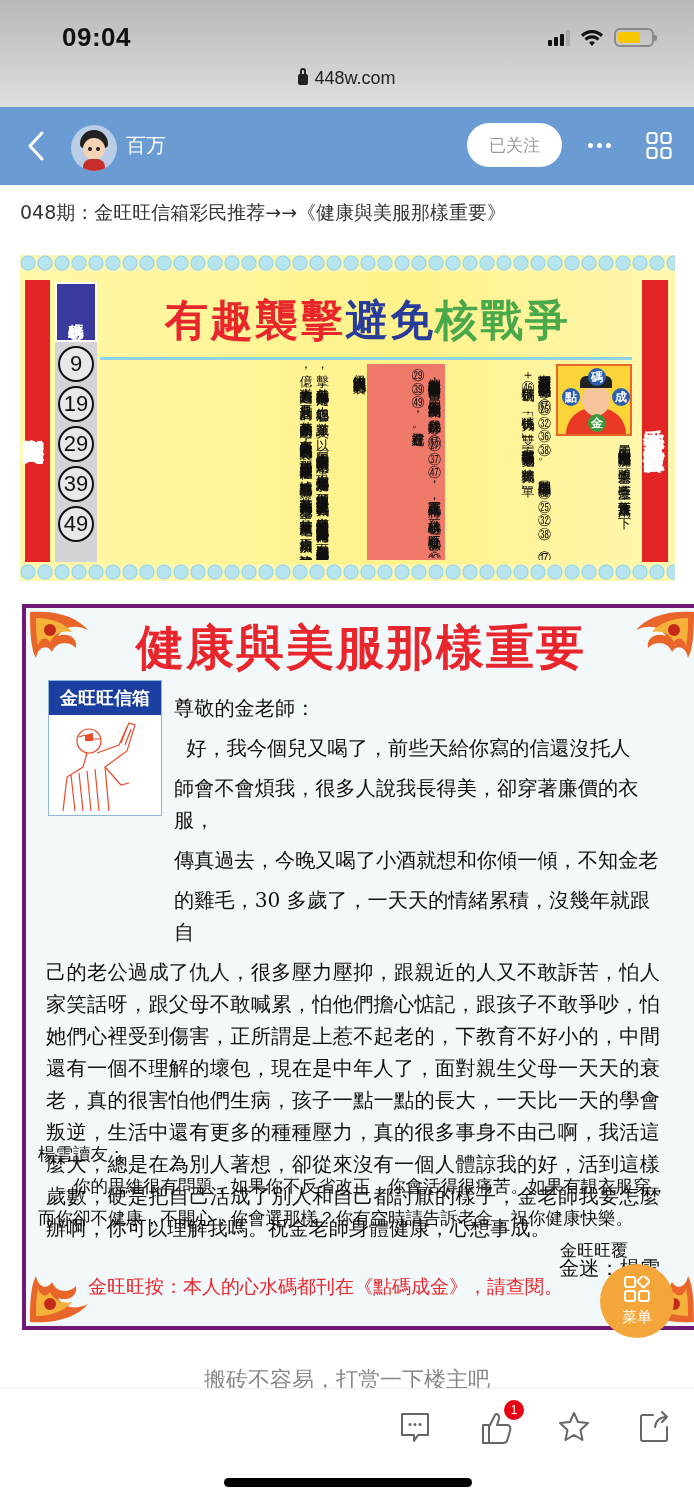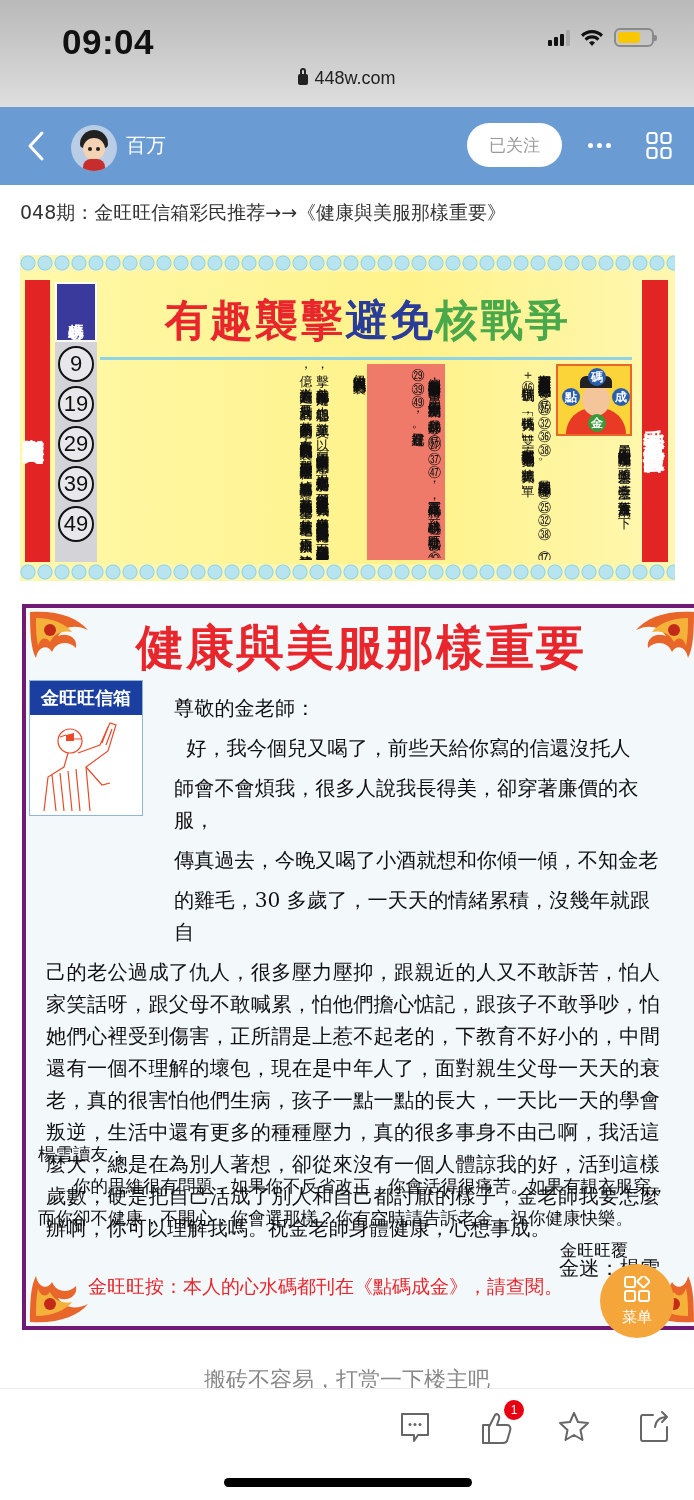--- a/index.html
+++ b/index.html
@@ -1,21 +1,21 @@
 <!DOCTYPE html>
 <html><head>
 <meta charset="utf-8">
 <style>
   * { box-sizing: border-box; margin: 0; padding: 0; }
   html, body { width: 694px; height: 1500px; overflow: hidden; background: #ffffff; font-family: "DejaVu Sans", "Liberation Sans", sans-serif; }
   .screen { position: relative; width: 694px; height: 1500px; overflow: hidden; background: #fff; }
 
   
   .browser-top { position: absolute; left: 0; top: 0; width: 694px; height: 107px; background: linear-gradient(#b9b9b9, #dedede); }
-  .status-time { position: absolute; left: 62px; top: 22px; font-size: 35px; font-weight: bold; color: #111; font-family: "Liberation Sans", sans-serif; letter-spacing: 0.5px; }
+  .status-time { position: absolute; left: 62px; top: 22px; font-size: 26px; font-weight: bold; color: #111; font-family: "Liberation Sans", sans-serif; letter-spacing: 0.5px; }
   .status-icons { position: absolute; right: 40px; top: 28px; display: flex; align-items: center; gap: 10px; }
   .signal { display: flex; align-items: flex-end; gap: 2px; height: 16px; }
   .signal span { width: 4px; background: #111; border-radius: 1px; }
   .wifi { width: 24px; height: 18px; }
   .battery { width: 40px; height: 19px; border: 2px solid #8a8a8a; border-radius: 6px; padding: 2px; position: relative; }
   .battery::after { content: ""; position: absolute; right: -5px; top: 5px; width: 3px; height: 6px; background: #8a8a8a; border-radius: 0 2px 2px 0; }
   .battery-fill { width: 70%; height: 100%; background: #f8c700; border-radius: 3px; }
   .url-bar { position: absolute; left: 0; top: 68px; width: 694px; text-align: center; font-size: 18px; color: #222; font-family: Liberation Sans, sans-serif; }
   .lock { display: inline-block; width: 10px; height: 11px; background: #222; border-radius: 2px; position: relative; margin-right: 6px; top: 1px; }
   .lock::before { content: ""; position: absolute; left: 2px; top: -6px; width: 6px; height: 7px; border: 2px solid #222; border-bottom: none; border-radius: 4px 4px 0 0; box-sizing: border-box; }
@@ -69,21 +69,21 @@
   .made-bar { position: absolute; left: 622px; top: 8px; width: 26px; height: 282px; background: #e32424; color: #fff; font-weight: bold; font-size: 22px; writing-mode: vertical-rl; text-align: center; line-height: 26px; font-family: "DejaVu Serif", serif; padding-top: 8px; letter-spacing: 2px; }
 
   
   .clip2 { position: absolute; left: 22px; top: 604px; width: 680px; height: 726px; background: #f3f8fb; border: 4px solid #701a75; }
   .corner { position: absolute; width: 78px; height: 68px; }
   .corner.tl { left: 2px; top: 2px; }
   .corner.tr { right: 2px; top: 2px; transform: scaleX(-1); }
   .corner.bl { left: 2px; bottom: 2px; transform: scaleY(-1); }
   .corner.br { right: 2px; bottom: 2px; transform: scale(-1,-1); }
   .clip2-title { position: absolute; left: 110px; top: 8px; font-size: 48px; font-weight: bold; color: #e8262c; font-family: "DejaVu Serif", serif; letter-spacing: 2px; white-space: nowrap; }
-  .mailbox { position: absolute; left: 3px; top: 72px; width: 114px; height: 136px; border: 1px solid #8fb5d6; background: #fff; }
+  .mailbox { position: absolute; left: 22px; top: 72px; width: 114px; height: 136px; border: 1px solid #8fb5d6; background: #fff; }
   .mailbox-label { height: 34px; background: #1a3fa0; color: #fff; font-size: 18px; font-weight: bold; text-align: center; line-height: 34px; font-family: "Liberation Sans", sans-serif; }
   .letter { position: absolute; left: 12px; top: 76px; width: 630px; font-family: "DejaVu Serif", serif; color: #111; font-size: 20.2px; line-height: 32px; }
   .letter p { margin: 8px; }
   .indent-block { padding-left: 128px; }
   .first-indent { text-indent: 2em; }
   .sign { text-align: right; }
   .reply { position: absolute; left: 12px; top: 530px; width: 630px; font-family: "DejaVu Serif", serif; color: #111; font-size: 17.5px; line-height: 32px; }
   .reply .sign { font-size: 17px; }
   .note { position: absolute; left: 62px; top: 666px; font-size: 19px; color: #e8262c; font-family: "DejaVu Serif", serif; white-space: nowrap; }
 

